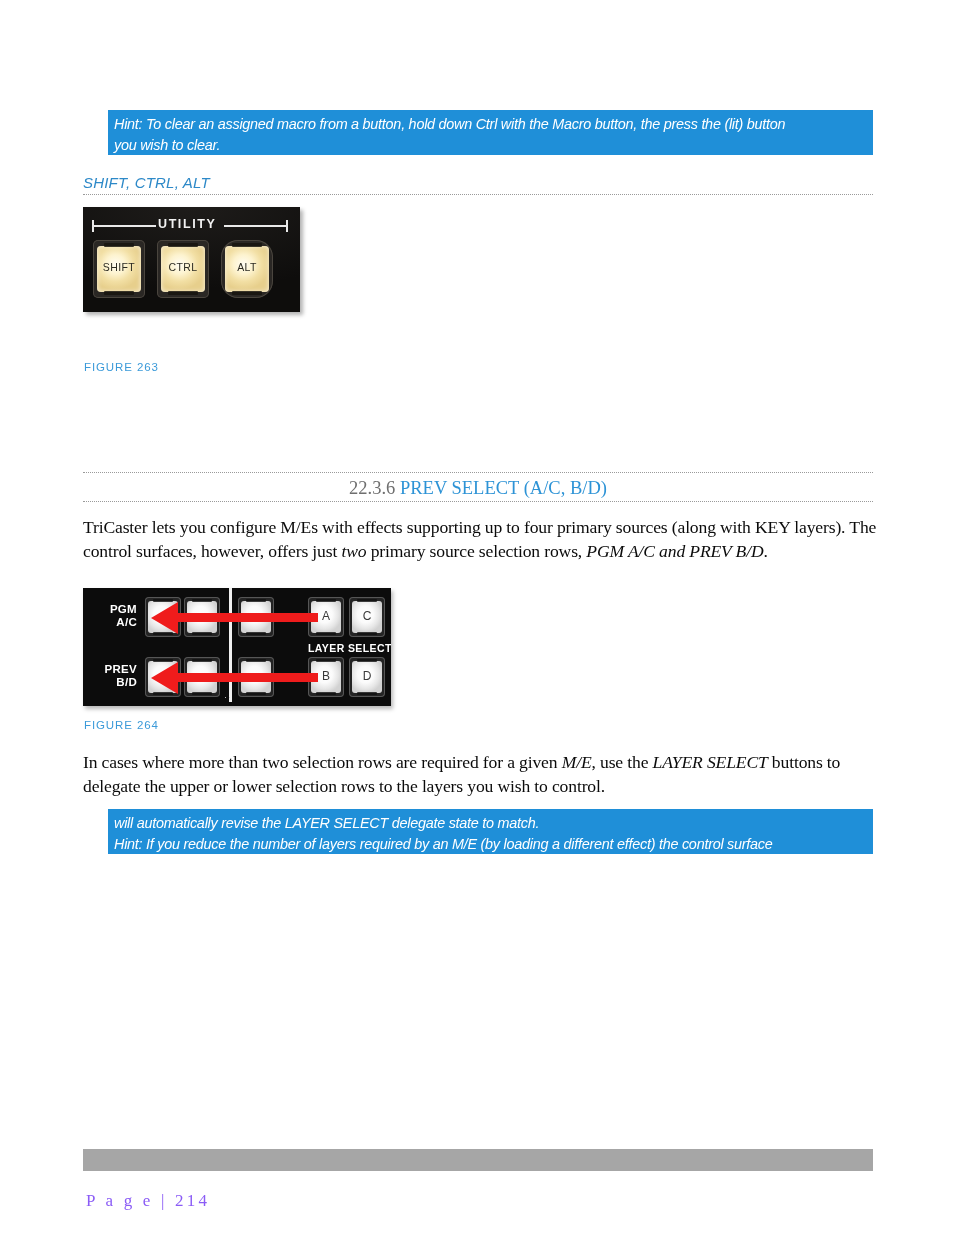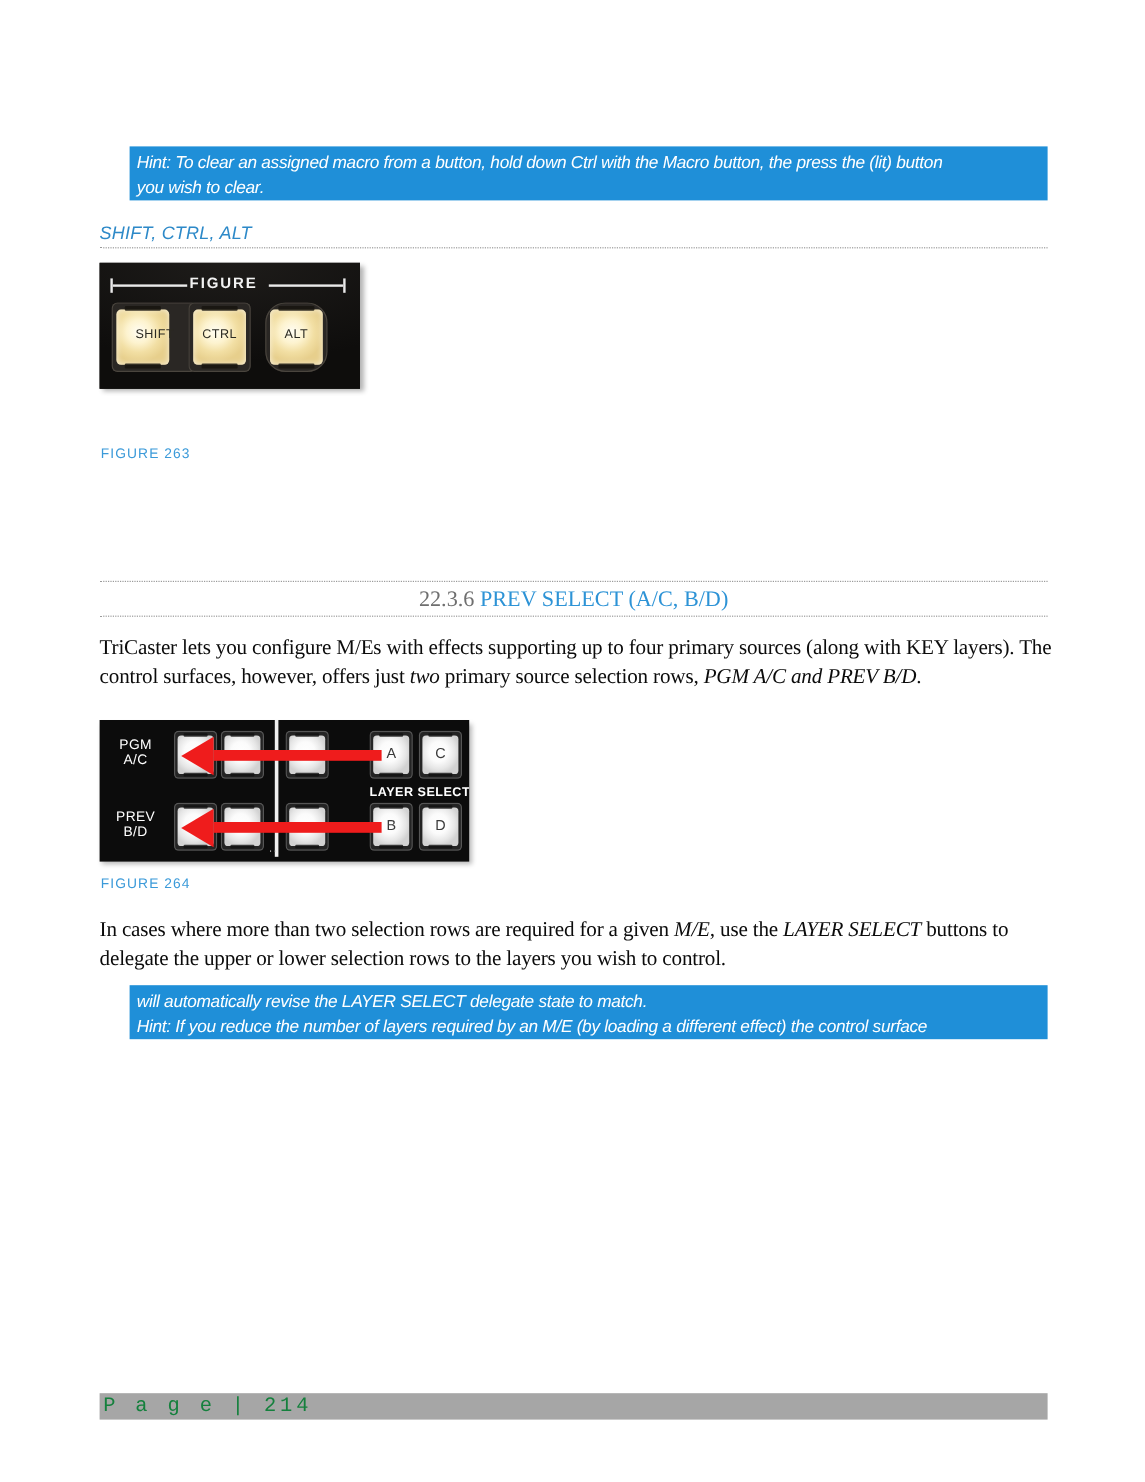--- a/index.html
+++ b/index.html
@@ -11,21 +11,21 @@
     width: 954px;
     height: 1235px;
     position: relative;
     font-family: "Liberation Serif", serif;
     color: #000000;
     overflow: hidden;
   }
 
   .page {
     position: absolute;
-    left: 0; top: 12px;
+    left: 0; top: 0;
     width: 954px;
     height: 1099px;
   }
 
   
   .callout {
     position: absolute;
     background: #1f8fd8;
     color: #ffffff;
     font-family: "Liberation Sans", sans-serif;
@@ -164,24 +164,24 @@
   .panel264 {
     position: absolute;
     background: #0c0c0c;
     box-shadow: 2px 3px 4px rgba(0,0,0,0.28);
     overflow: hidden;
   }
   .rowlbl {
     position: absolute;
     font-family: "Liberation Sans", sans-serif;
     font-size: 11.5px;
-    font-weight: normal;
+    font-weight: bold;
     color: #ffffff;
     line-height: 13px;
-    text-align: center;
+    text-align: right;
     letter-spacing: 0.3px;
   }
   .wbtn {
     position: absolute;
     width: 36px; height: 40px;
     border-radius: 4px;
     background: #242424;
     box-shadow: inset 0 0 0 1px #565656;
     overflow: hidden;
   }
@@ -242,51 +242,52 @@
     border-right: 27px solid #ef1c1c;
   }
 
   
   .footerbar {
     position: absolute;
     background: #a6a6a6;
   }
   .footertext {
     position: absolute;
-    font-family: Liberation Mono, monospace;
+    font-family: Liberation Serif, serif;
     font-size: 17px;
-    color: #15803d;
+    color: #8b5cf6;
     letter-spacing: 3.2px;
     white-space: nowrap;
+    margin-top: 40px;
   }
 </style>
 </head>
 <body>
 
 <div class="page">
 
   <div class="callout" style="left:108px; top:110px; width:765px; height:45px;">
     <span class="ln">Hint: To clear an assigned macro from a button, hold down Ctrl with the Macro button, the press the (lit) button</span>
     <span class="ln">you wish to clear.</span>
   </div>
 
   <div class="subhead" style="left:83px; top:174px;">SHIFT, CTRL, ALT</div>
   <div class="dotrule" style="left:83px; top:194px; width:790px;"></div>
 
   <div class="panel263" style="left:83px; top:207px; width:217px; height:105px;">
 
     <div class="util-label-row">
       <div class="util-cap" style="left:0px;"></div>
       <div class="util-rule" style="left:2px; width:62px;"></div>
-      <div class="util-text">FIGURE</div>
+      <div class="util-text">UTILITY</div>
       <div class="util-rule" style="left:132px; width:62px;"></div>
       <div class="util-cap" style="right:0px;"></div>
     </div>
 
-    <div class="ubtn" style="left:10px; top:33px;padding-left:20px;">
+    <div class="ubtn" style="left:10px; top:33px;">
       <div class="cap"></div>
       <div class="topnotch"></div>
       <div class="botnotch"></div>
       <div class="lbl">SHIFT</div>
     </div>
 
     <div class="ubtn" style="left:74px; top:33px;">
       <div class="cap"></div>
       <div class="topnotch"></div>
       <div class="botnotch"></div>

